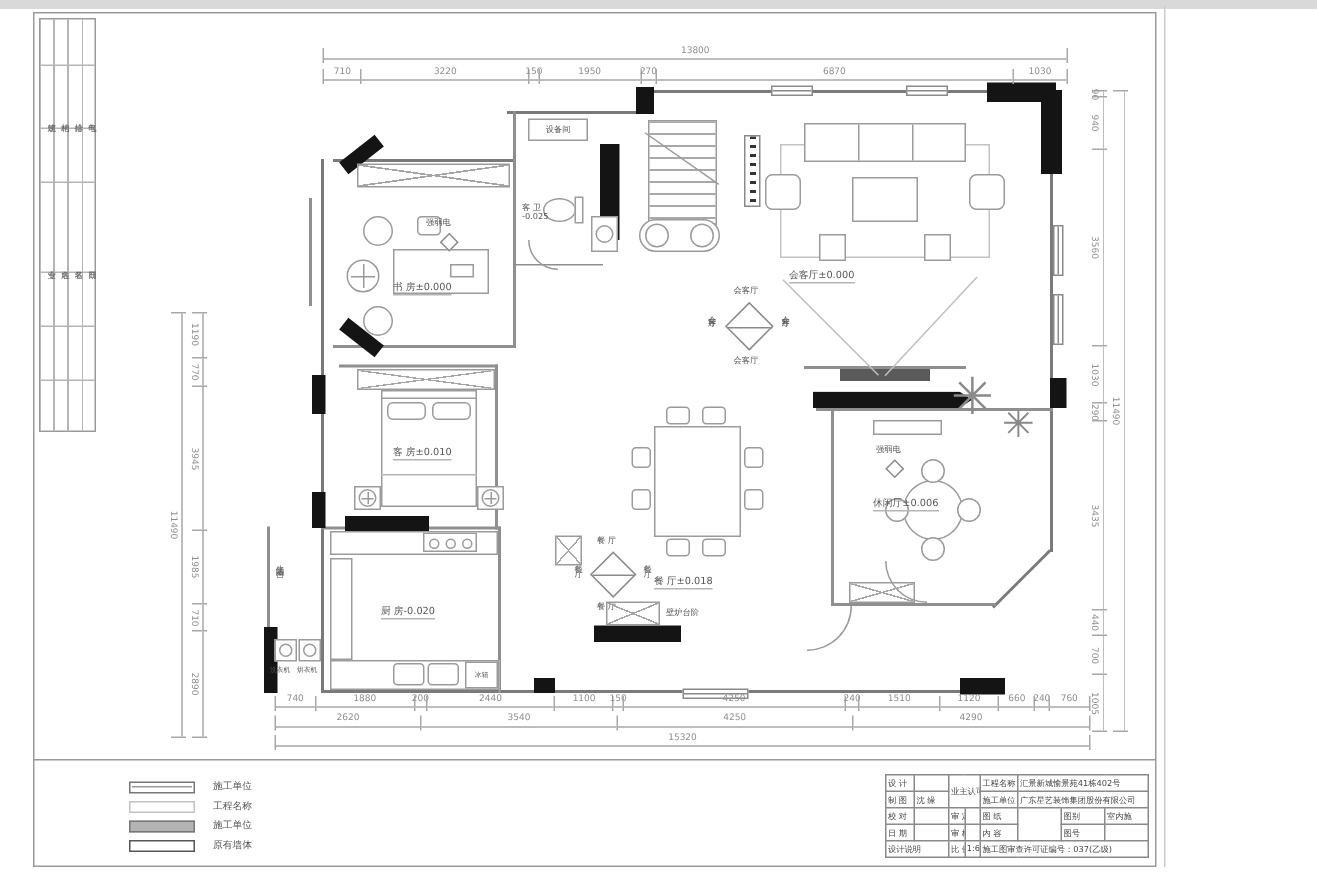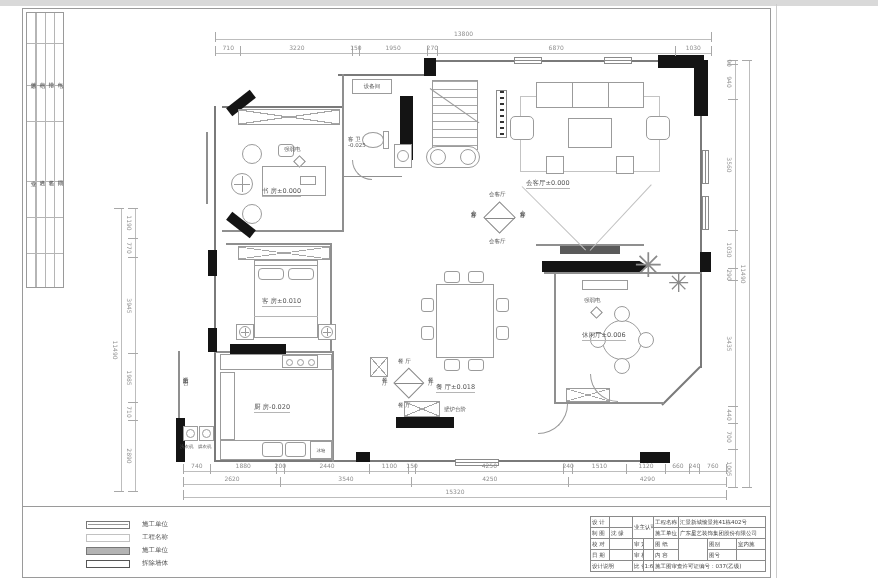--- a/index.html
+++ b/index.html
@@ -431,21 +431,21 @@
     <div class="lg-row">
       <div class="lg-sw sw-demolish"></div>
       <span>工程名称</span>
     </div>
     <div class="lg-row">
       <div class="lg-sw sw-new"></div>
       <span>施工单位</span>
     </div>
     <div class="lg-row">
       <div class="lg-sw sw-existing"></div>
-      <span>拆除墙体</span>
+      <span>原有墙体</span>
     </div>
   </div>
 
   <table id="tblock" class="a" style="left:590px;top:516px;width:176px;">
     <tbody>
         <tr>
       <td style="width:16px;">设 计</td>
       <td style="width:20px;"></td>
       <td style="width:18px;" colspan="2" rowspan="2">业主认可</td>
       <td style="width:22px;">工程名称</td>

